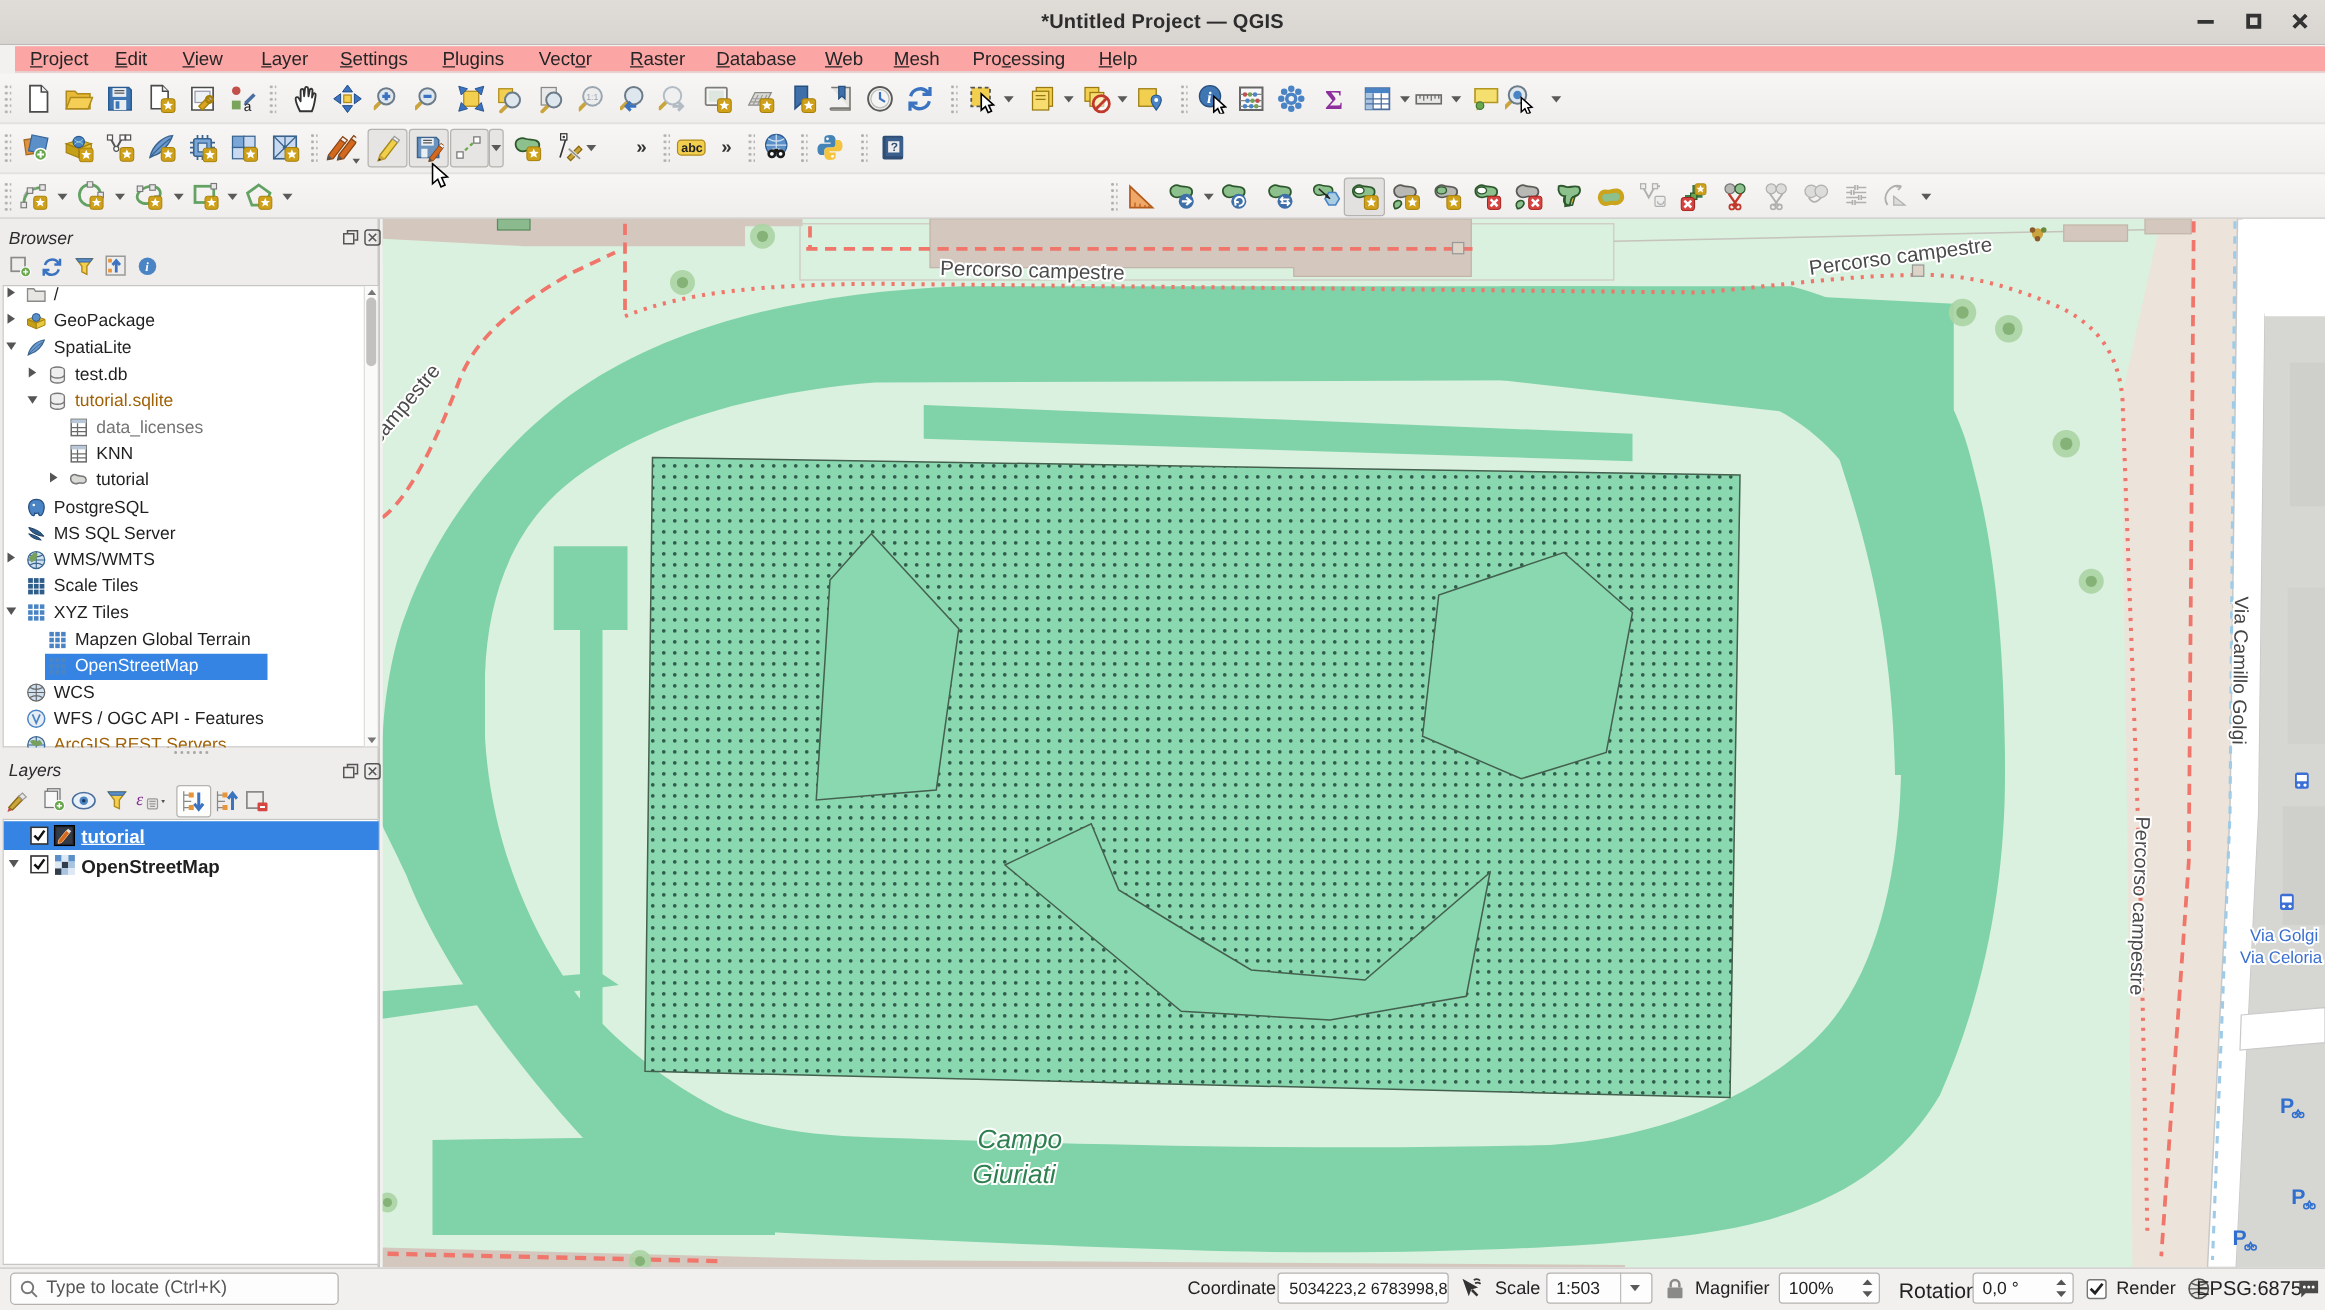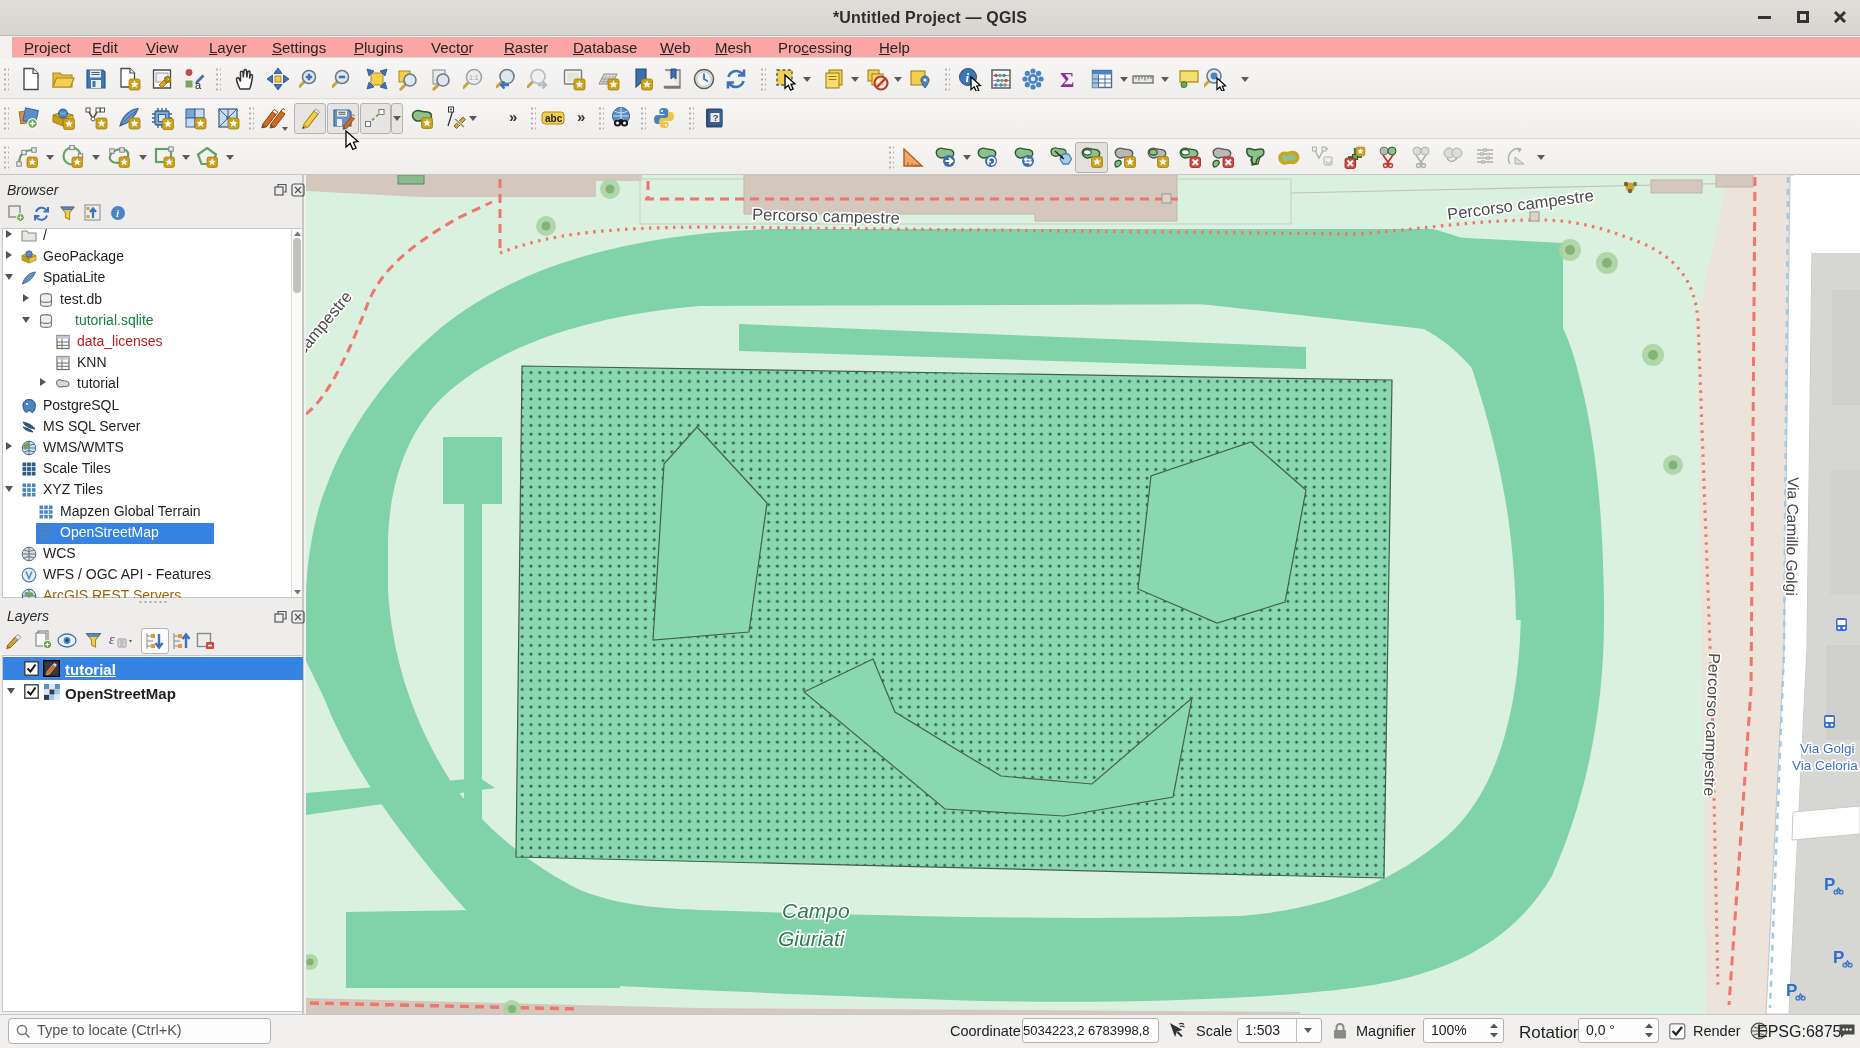--- a/index.html
+++ b/index.html
@@ -894,29 +894,29 @@
       <path d="M2.5 4 V12 C2.5 13.3 5 14.4 8 14.4 C11 14.4 13.5 13.3 13.5 12 V4" fill="#eee" stroke="#777" stroke-width="1.1"></path>
       <path d="M2.5 8 C2.5 9.3 5 10.4 8 10.4 C11 10.4 13.5 9.3 13.5 8" fill="none" stroke="#777" stroke-width="1.1"></path>
     </svg>
     <div class="trow-item" style="left:60px;top:66px;color:#1f1f1f">test.db</div>
     <div class="arr d abs" style="left:22px;top:94px"></div>
     <svg class="ic" style="left:38px;top:89.8px" width="16" height="16" viewBox="0 0 16 16">
       <ellipse cx="8" cy="4" rx="5.5" ry="2.4" fill="#eee" stroke="#777" stroke-width="1.1"></ellipse>
       <path d="M2.5 4 V12 C2.5 13.3 5 14.4 8 14.4 C11 14.4 13.5 13.3 13.5 12 V4" fill="#eee" stroke="#777" stroke-width="1.1"></path>
       <path d="M2.5 8 C2.5 9.3 5 10.4 8 10.4 C11 10.4 13.5 9.3 13.5 8" fill="none" stroke="#777" stroke-width="1.1"></path>
     </svg>
-    <div class="trow-item" style="left:75px;top:87px;color:#15803d">tutorial.sqlite</div>
+    <div class="trow-item" style="left:60px;top:87px;color:#a16207">tutorial.sqlite</div>
     <svg class="ic" style="left:55px;top:111.0px" width="16" height="16" viewBox="0 0 16 16">
       <rect x="2" y="1.5" width="12" height="13" fill="#fff" stroke="#6b6b69" stroke-width="1.2"></rect>
       <rect x="2" y="1.5" width="12" height="3" fill="#b8c8d8"></rect>
       <line x1="7" y1="4.5" x2="7" y2="14.5" stroke="#6b6b69"></line>
       <line x1="2" y1="8" x2="14" y2="8" stroke="#6b6b69"></line>
       <line x1="2" y1="11.3" x2="14" y2="11.3" stroke="#6b6b69"></line>
     </svg>
-    <div class="trow-item" style="left:77px;top:108px;color:#b91c1c">data_licenses</div>
+    <div class="trow-item" style="left:77px;top:108px;color:#737373">data_licenses</div>
     <svg class="ic" style="left:55px;top:132.2px" width="16" height="16" viewBox="0 0 16 16">
       <rect x="2" y="1.5" width="12" height="13" fill="#fff" stroke="#6b6b69" stroke-width="1.2"></rect>
       <rect x="2" y="1.5" width="12" height="3" fill="#b8c8d8"></rect>
       <line x1="7" y1="4.5" x2="7" y2="14.5" stroke="#6b6b69"></line>
       <line x1="2" y1="8" x2="14" y2="8" stroke="#6b6b69"></line>
       <line x1="2" y1="11.3" x2="14" y2="11.3" stroke="#6b6b69"></line>
     </svg>
     <div class="trow-item" style="left:77px;top:129px;color:#1f1f1f">KNN</div>
     <div class="arr r abs" style="left:40px;top:155px"></div>
     <svg class="ic" style="left:55px;top:153.4px" width="16" height="16" viewBox="0 0 16 16">
@@ -1110,21 +1110,21 @@
   </svg>
 <div class="trow-item" style="left:65px;top:683px;color:#1f1f1f;font-weight:bold;font-size:15px">OpenStreetMap</div>
 <div id="statusbar" class="abs"></div>
 <div class="sbox" style="left:8px;top:1018px;width:263px;height:26px;border-radius:4px"></div>
 <svg class="ic" style="left:16px;top:1024px" width="15" height="15" viewBox="0 0 15 15">
     <circle cx="6" cy="6" r="4.6" fill="none" stroke="#777" stroke-width="1.5"></circle>
     <line x1="9.4" y1="9.4" x2="13.5" y2="13.5" stroke="#777" stroke-width="1.5"></line>
   </svg>
 <div class="abs" style="left:37px;top:1022px;font-size:14.5px;color:#555">Type to locate (Ctrl+K)</div>
 <div class="abs" style="left:950px;top:1023px;font-size:14.5px;color:#222">Coordinate</div>
-<div class="sbox" style="left:1022px;top:1018px;width:137px;height:25px;text-align:left;line-height:23px;font-size:13px">5034223,2 6783998,8</div>
+<div class="sbox" style="left:1022px;top:1018px;width:137px;height:25px;text-align:right;line-height:23px;font-size:13px">5034223,2 6783998,8</div>
 <svg class="ic" style="left:1166px;top:1021px" width="20" height="20" viewBox="0 0 20 20">
     <path d="M4 2 L9 16 L11 10.5 L16.5 9 Z" fill="#333"></path>
     <path d="M11.5 11 L16 15.5" stroke="#333" stroke-width="2"></path>
     <path d="M13 3 Q16 1.5 18 3.5 M14 5.5 Q16.5 4.5 18.5 6" stroke="#333" fill="none" stroke-width="1.3"></path>
   </svg>
 <div class="abs" style="left:1196px;top:1023px;font-size:14.5px;color:#222">Scale</div>
 <div class="sbox" style="left:1237px;top:1018px;width:85px;height:25px;line-height:23px;padding-left:7px">1:503</div>
 <div class="abs" style="left:1296px;top:1018px;width:26px;height:25px;border-left:1px solid #c0beba"></div>
 <div class="dd abs" style="left:1304px;top:1028px"></div>
 <svg class="ic" style="left:1332px;top:1022px" width="16" height="18" viewBox="0 0 16 18">

